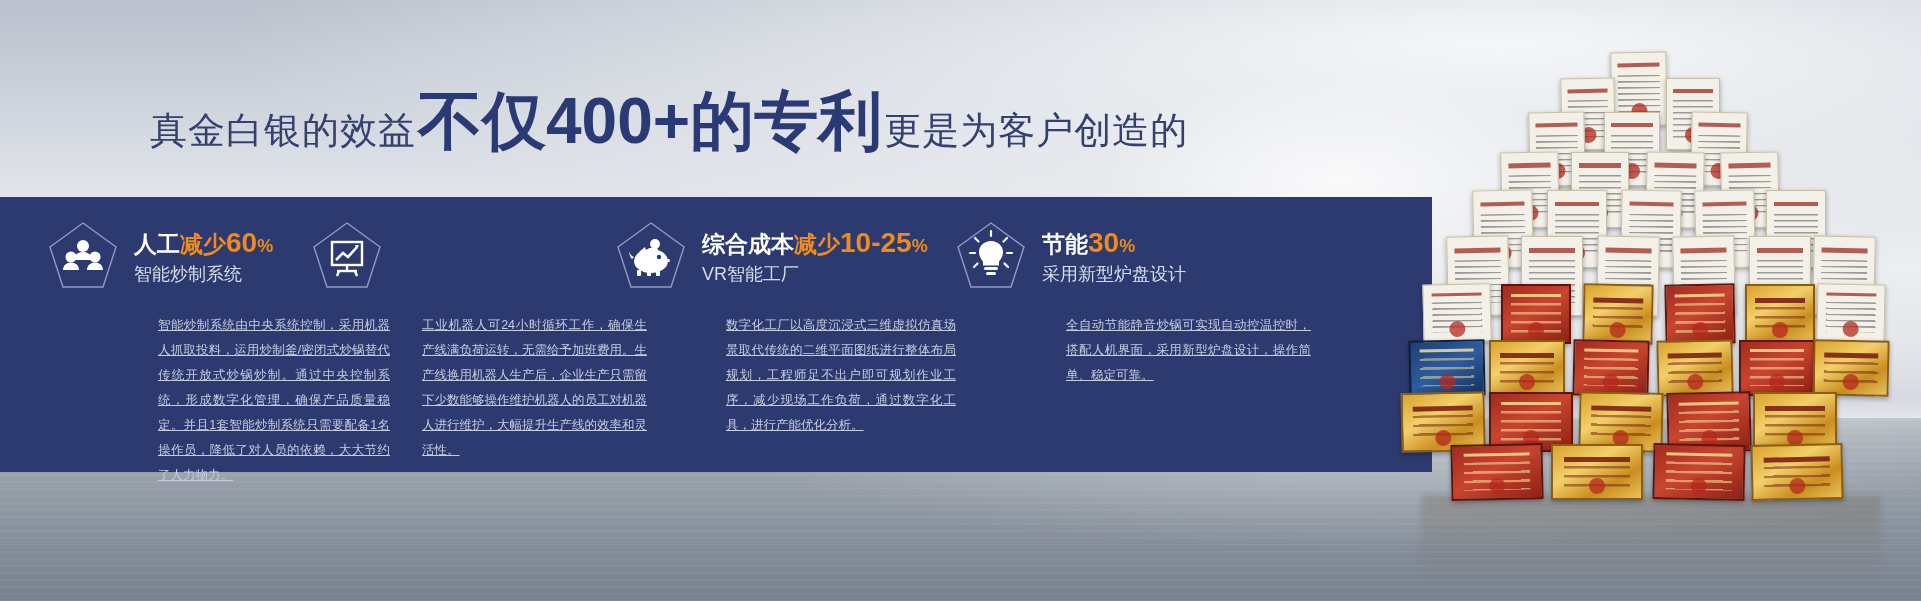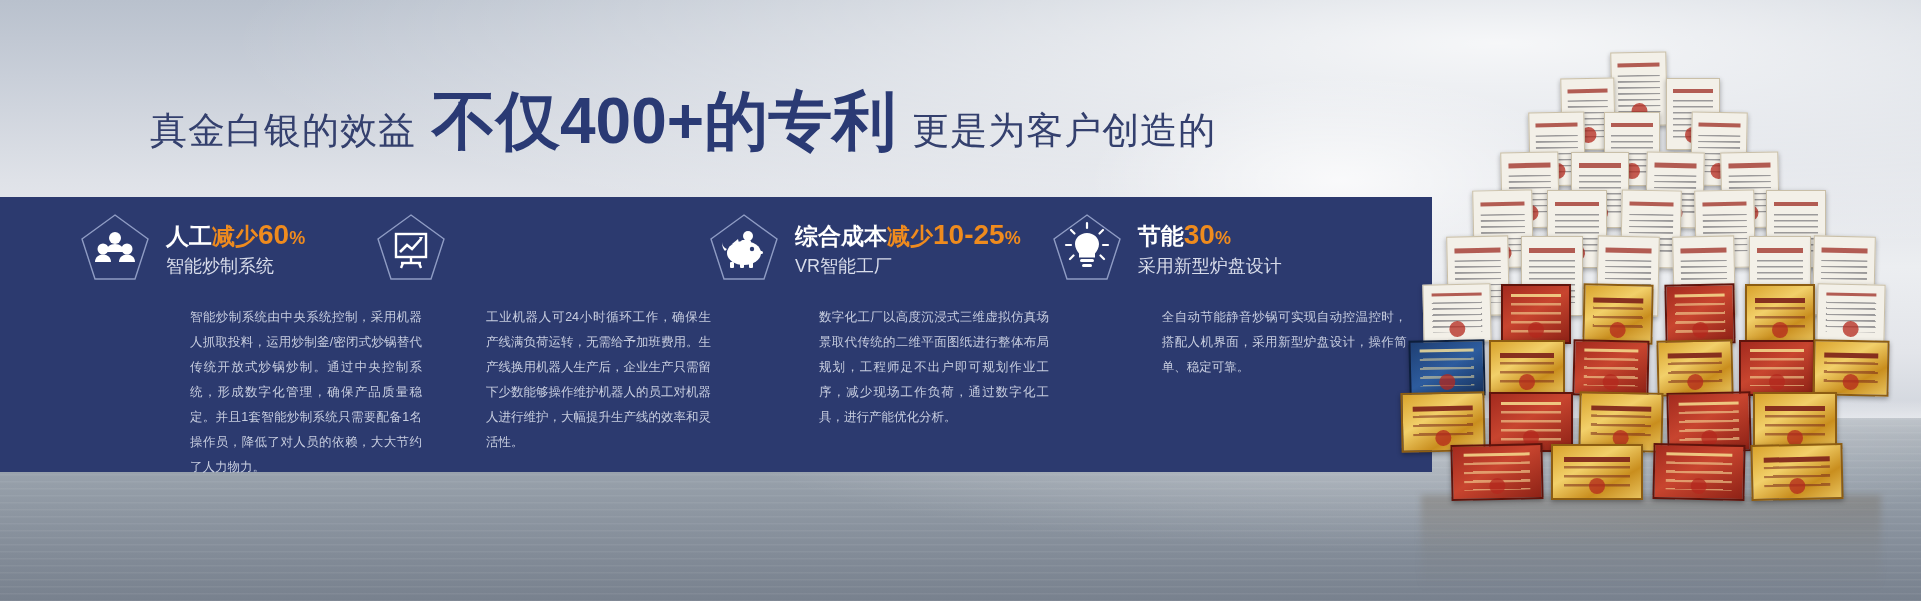--- a/index.html
+++ b/index.html
@@ -78,21 +78,21 @@
     font-size: 37px;
     color: #34406e;
     letter-spacing: 1px;
     font-weight: 400;
   }
   .hl-strong {
     font-size: 64px;
     font-weight: 700;
     color: #2a3a74;
     letter-spacing: 0px;
-    margin: 0 16px;
+    margin: 0 2px;
   }
   .hl-accent {
     font-size: 38px;
     font-weight: 700;
     color: #ef8b1e;
     letter-spacing: 0px;
     margin-left: 3px;
   }
 
   
@@ -108,22 +108,21 @@
   .columns {
     position: absolute;
     left: 0; top: 0;
     width: 100%; height: 100%;
     display: flex;
     padding: 0;
   }
   .col {
     position: relative;
     box-sizing: border-box;
-    padding-top: 20px;
-    margin-left: 32px;
+    padding-top: 28px;
   }
   .col-1 { width: 330px; padding-left: 158px; }
   .col-2 { width: 320px; padding-left: 92px; }
   .col-3 { width: 340px; padding-left: 76px; }
   .col-4 { width: 380px; padding-left: 76px; }
 
   .col-head {
     display: flex;
     align-items: center;
     height: 62px;
@@ -170,20 +169,21 @@
     line-height: 1.15;
     white-space: nowrap;
   }
   .feat-body {
     margin-top: 26px;
     font-size: 12.5px;
     line-height: 2.0;
     color: #c7cddf;
     text-align: justify;
     width: 232px;
+    text-decoration: underline;
   }
   .col-2 .feat-body { width: 225px; }
   .col-3 .feat-body { width: 230px; }
   .col-4 .feat-body { width: 245px; }
 
   
   .cert-wall {
     position: absolute;
     right: 0;
     top: 40px;

